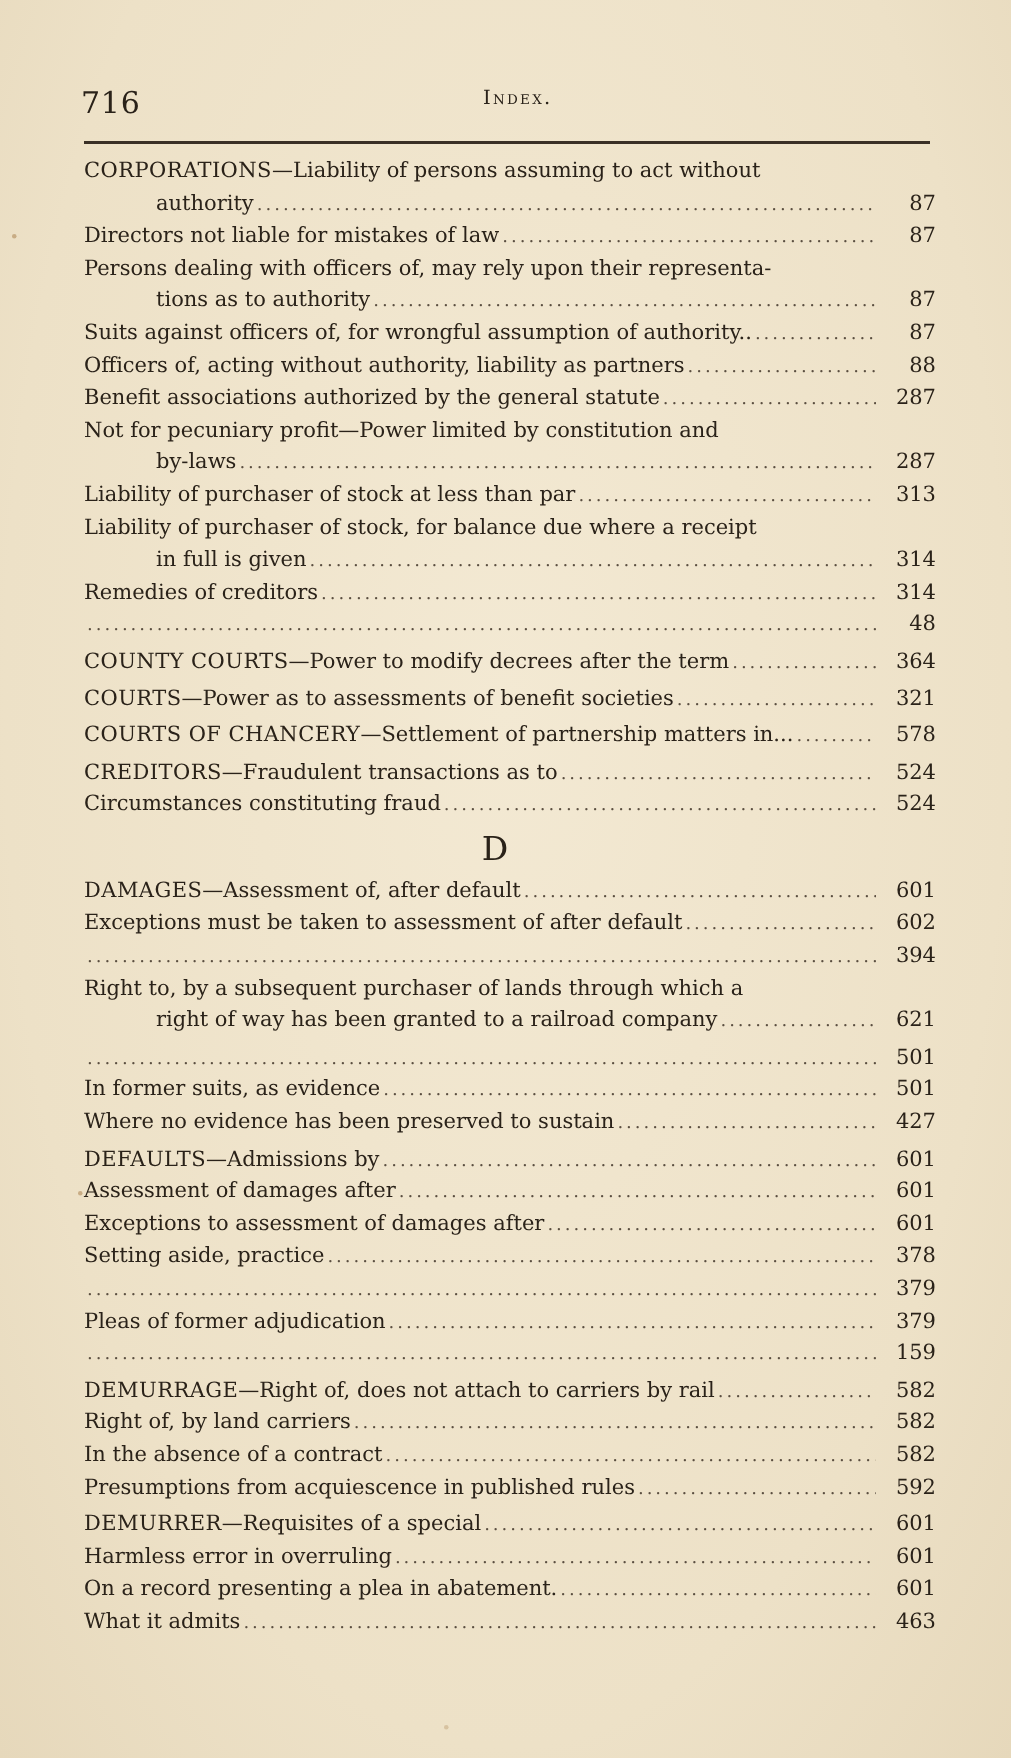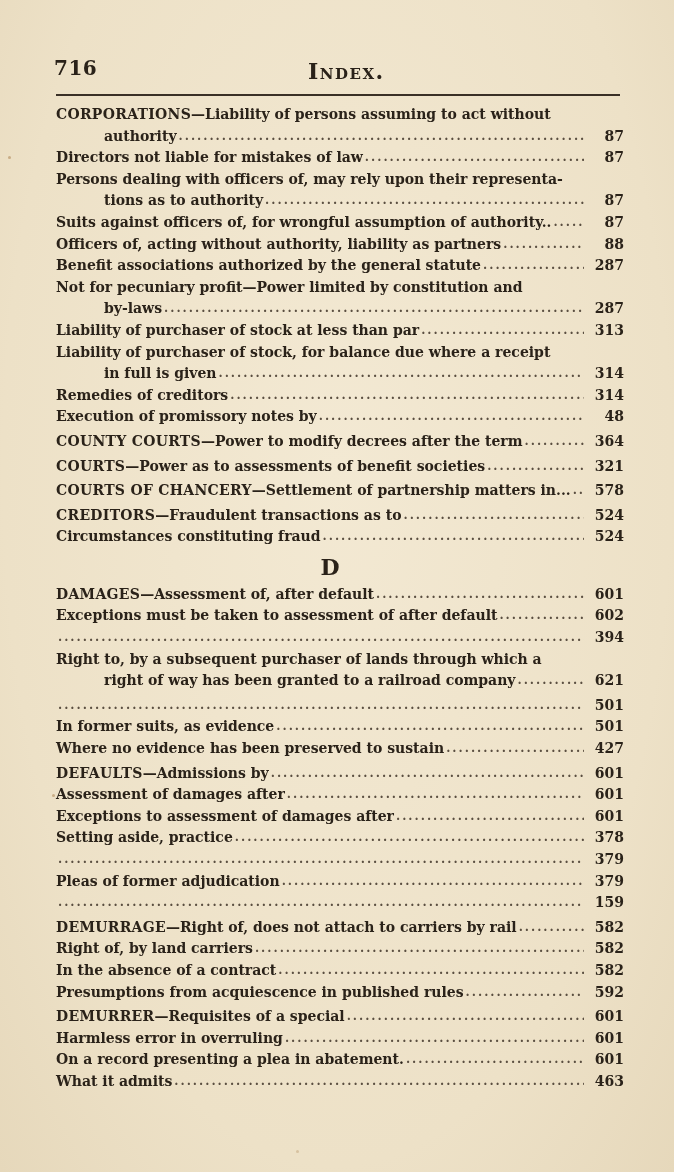--- a/index.html
+++ b/index.html
@@ -4,31 +4,31 @@
 <style>
   html, body { margin: 0; padding: 0; }
   body {
     width: 674px; height: 1172px; overflow: hidden;
     background: #efe4cc;
     background-image: radial-gradient(ellipse at 50% 40%, #f3e9d3 0%, #ede1c7 70%, #e6d8bb 100%);
     font-family: "DejaVu Serif", "Liberation Serif", serif;
     color: #2a2219;
     position: relative;
   }
-  .page { position: absolute; left: 0; top: 0; width: 610px; height: 1172px; font-weight: bold; }
+  .page { position: absolute; left: 0; top: 0; width: 610px; height: 1172px; }
   .running-head {
     position: absolute; left: 54px; top: 52px; width: 566px; height: 30px;
   }
   .page-number {
     position: absolute; left: 0; top: 4px;
     font-size: 20px; letter-spacing: 0.5px;
   }
   .head-title {
-    position: absolute; left: 254px; top: 6px;
-    font-size: 22px; font-variant: small-caps; letter-spacing: 1.5px;
+    position: absolute; left: 268px; top: 6px;
+    font-size: 13px; font-variant: small-caps; letter-spacing: 1.5px;
   }
   .head-rule {
     position: absolute; left: 56px; top: 94px; width: 564px; height: 0;
     border-top: 2px solid #3a3026;
   }
   .entries { position: absolute; left: 56px; top: 104px; width: 568px; }
   .entry { font-size: 14px; line-height: 21.6px; position: relative; }
   .entry.main { margin-top: 3px; }
   .entry.letter-first { margin-top: 0; }
   .line { display: flex; align-items: center; white-space: nowrap; }
@@ -137,21 +137,20 @@
           </div>
           <div class="subentry">
             <div class="line sub">
               <span class="txt"><span>Remedies of creditors</span></span>
               <span class="leader"></span>
               <span class="pg">314</span>
             </div>
           </div>
           <div class="subentry">
             <div class="line sub">
-              <span class="txt"><span>Execution of promissory notes by</span></span>
               <span class="leader"></span>
               <span class="pg">48</span>
             </div>
           </div>
         </div>
         <div class="entry main">
           <div class="line ">
             <span class="txt"><span class="hw">COUNTY COURTS</span><span>—Power to modify decrees after the term</span></span>
             <span class="leader"></span>
             <span class="pg">364</span>

